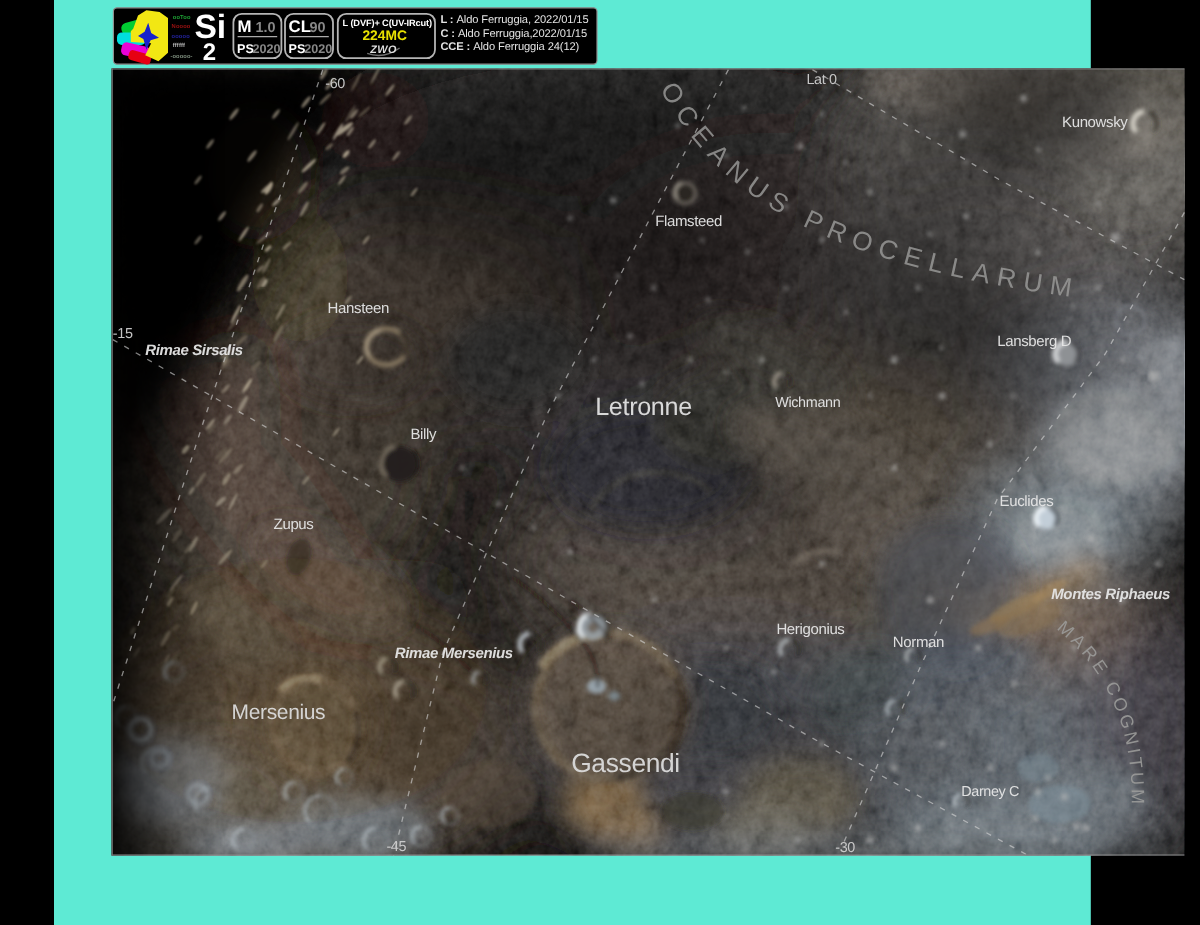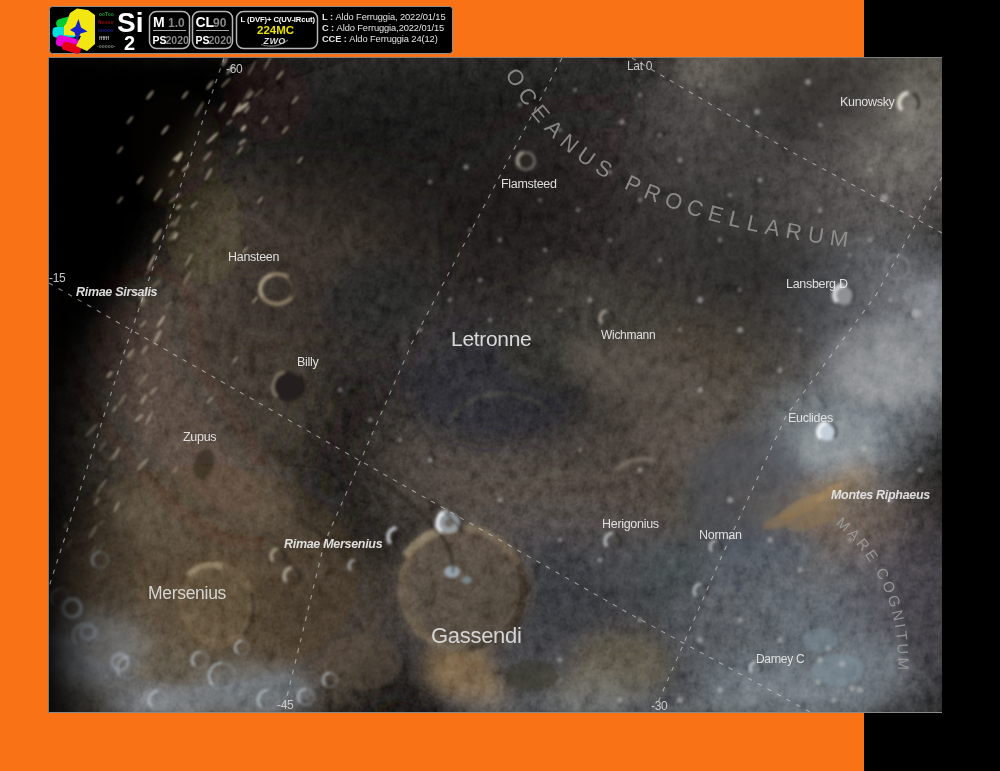--- a/index.html
+++ b/index.html
@@ -1,15 +1,15 @@
 <!DOCTYPE html>
 <html><head><meta charset="utf-8"><style>
 html,body{margin:0;padding:0;background:#000;}
 body{width:1000px;height:771px;overflow:hidden;font-family:"Liberation Sans",sans-serif;}
-#page{position:relative;width:864px;height:771px;background:#f97316;}
+#page{position:relative;width:864px;height:771px;background:#5eead4;margin-left:45px;}
 svg text{font-family:"Liberation Sans",sans-serif;}
 </style></head>
 <body>
 <div id="page">
 <svg id="hdr" style="position:absolute;left:0;top:0" width="1000" height="57" viewBox="0 0 1000 57">
   <rect x="49.5" y="6.5" width="403" height="47" rx="3" fill="#000" stroke="#8f8f8f" stroke-width="1"></rect>
   <g>
     <rect x="56" y="17.5" width="20" height="10" rx="4.5" fill="#00cc33" transform="rotate(-15 66 22.5)"></rect>
     <rect x="52.5" y="27" width="24" height="10.5" rx="4" fill="#00dede"></rect>
     <rect x="56" y="37" width="24" height="11" rx="4" fill="#e800d6" transform="rotate(13 68 42.5)"></rect>

